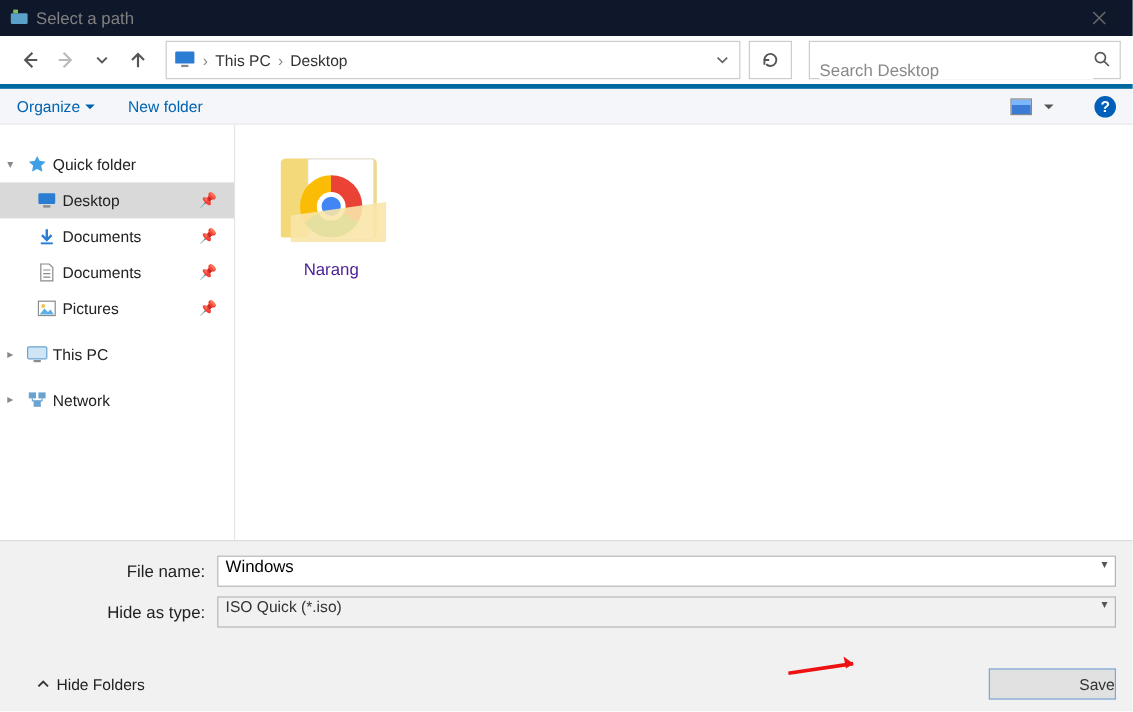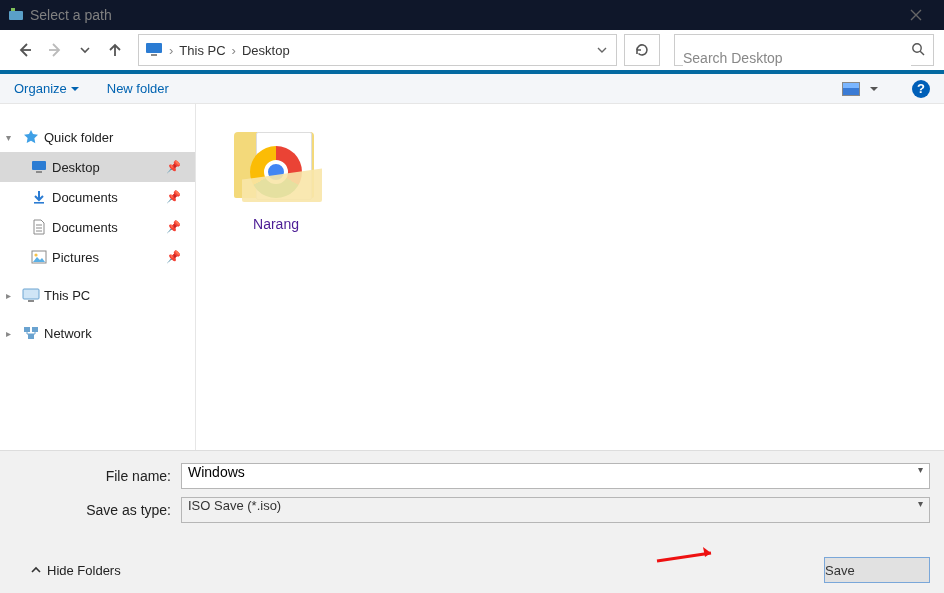--- a/index.html
+++ b/index.html
@@ -56,21 +56,21 @@
   .form-row { display:flex; align-items:center; }
   .form-label { width: 140px; text-align:right; margin-right:10px; font-size:14px; color:#222;}
   .combo { flex:1; height:26px; border:1px solid #b6b6b6; background:#fff; display:flex; align-items:flex-start; padding:0 6px; }
   .combo.grey { background:#f1f1f1; }
   .combo input { flex:1; border:none; outline:none; background:transparent; font-size:14px;}
   .combo .dd { color:#555; font-size:10px;}
   
   .action-row { display:flex; align-items:center; margin-top: 22px; padding: 4px 0;}
   .hide-folders { display:flex; align-items:center; gap:6px; font-size:14px; color:#222;}
   .action-btns { margin-left:auto; display:flex; gap:18px; }
-  .btn { width:106px; height:26px; border:1px solid #a9a9a9; background:#e1e1e1; display:flex; align-items:center; justify-content:flex-start; font-size:14px;}
+  .btn { width:106px; height:26px; border:1px solid #a9a9a9; background:#e1e1e1; display:flex; align-items:center; justify-content:flex-end; font-size:14px;}
   .btn.default { border:1px solid #7aa7d9; background:#e1e1e1; }
 
   .arrow-annot { position:absolute; left: 655px; bottom: 26px; pointer-events:none; }
 
   
 </style>
 </head>
 <body>
 
 <div class="titlebar">
@@ -277,23 +277,23 @@
 
 <div class="bottom" style="position:relative;padding-left:31px;">
   <div class="form-row">
     <div class="form-label">File name:</div>
     <div class="combo">
       <input value="Windows" style="">
       <span class="dd">▾</span>
     </div>
   </div>
   <div class="form-row">
-    <div class="form-label">Save as type:</div>
+    <div class="form-label">Hide as type:</div>
     <div class="combo grey">
-      <span style="flex:1">ISO Save (*.iso)</span>
+      <span style="flex:1">ISO Quick (*.iso)</span>
       <span class="dd">▾</span>
     </div>
   </div>
 
   <div class="action-row">
     <div class="hide-folders">
       <svg width="10" height="10" viewBox="0 0 10 10">
           <path d="M1 7 L5 3 L9 7" stroke="#333" stroke-width="1.6" fill="none"></path>
         </svg>
       <span>Hide Folders</span>

